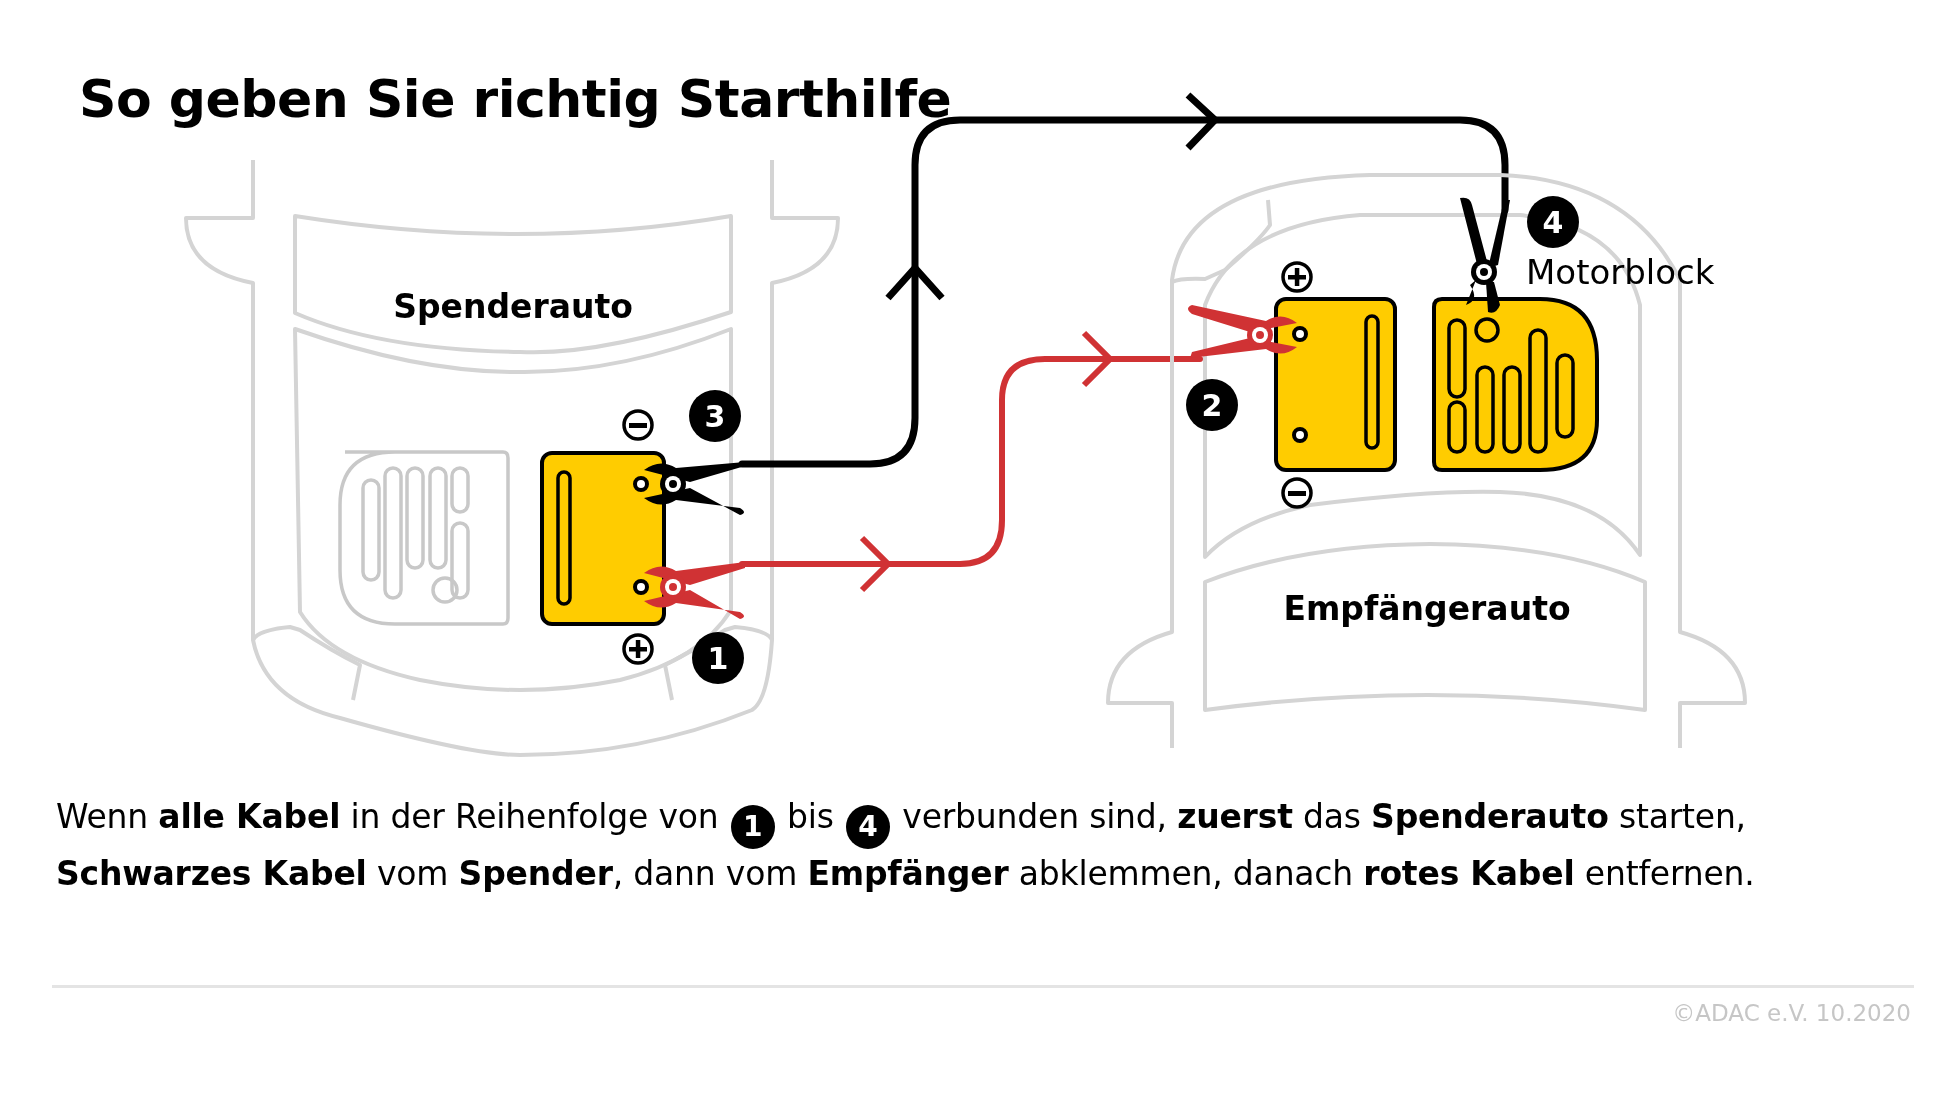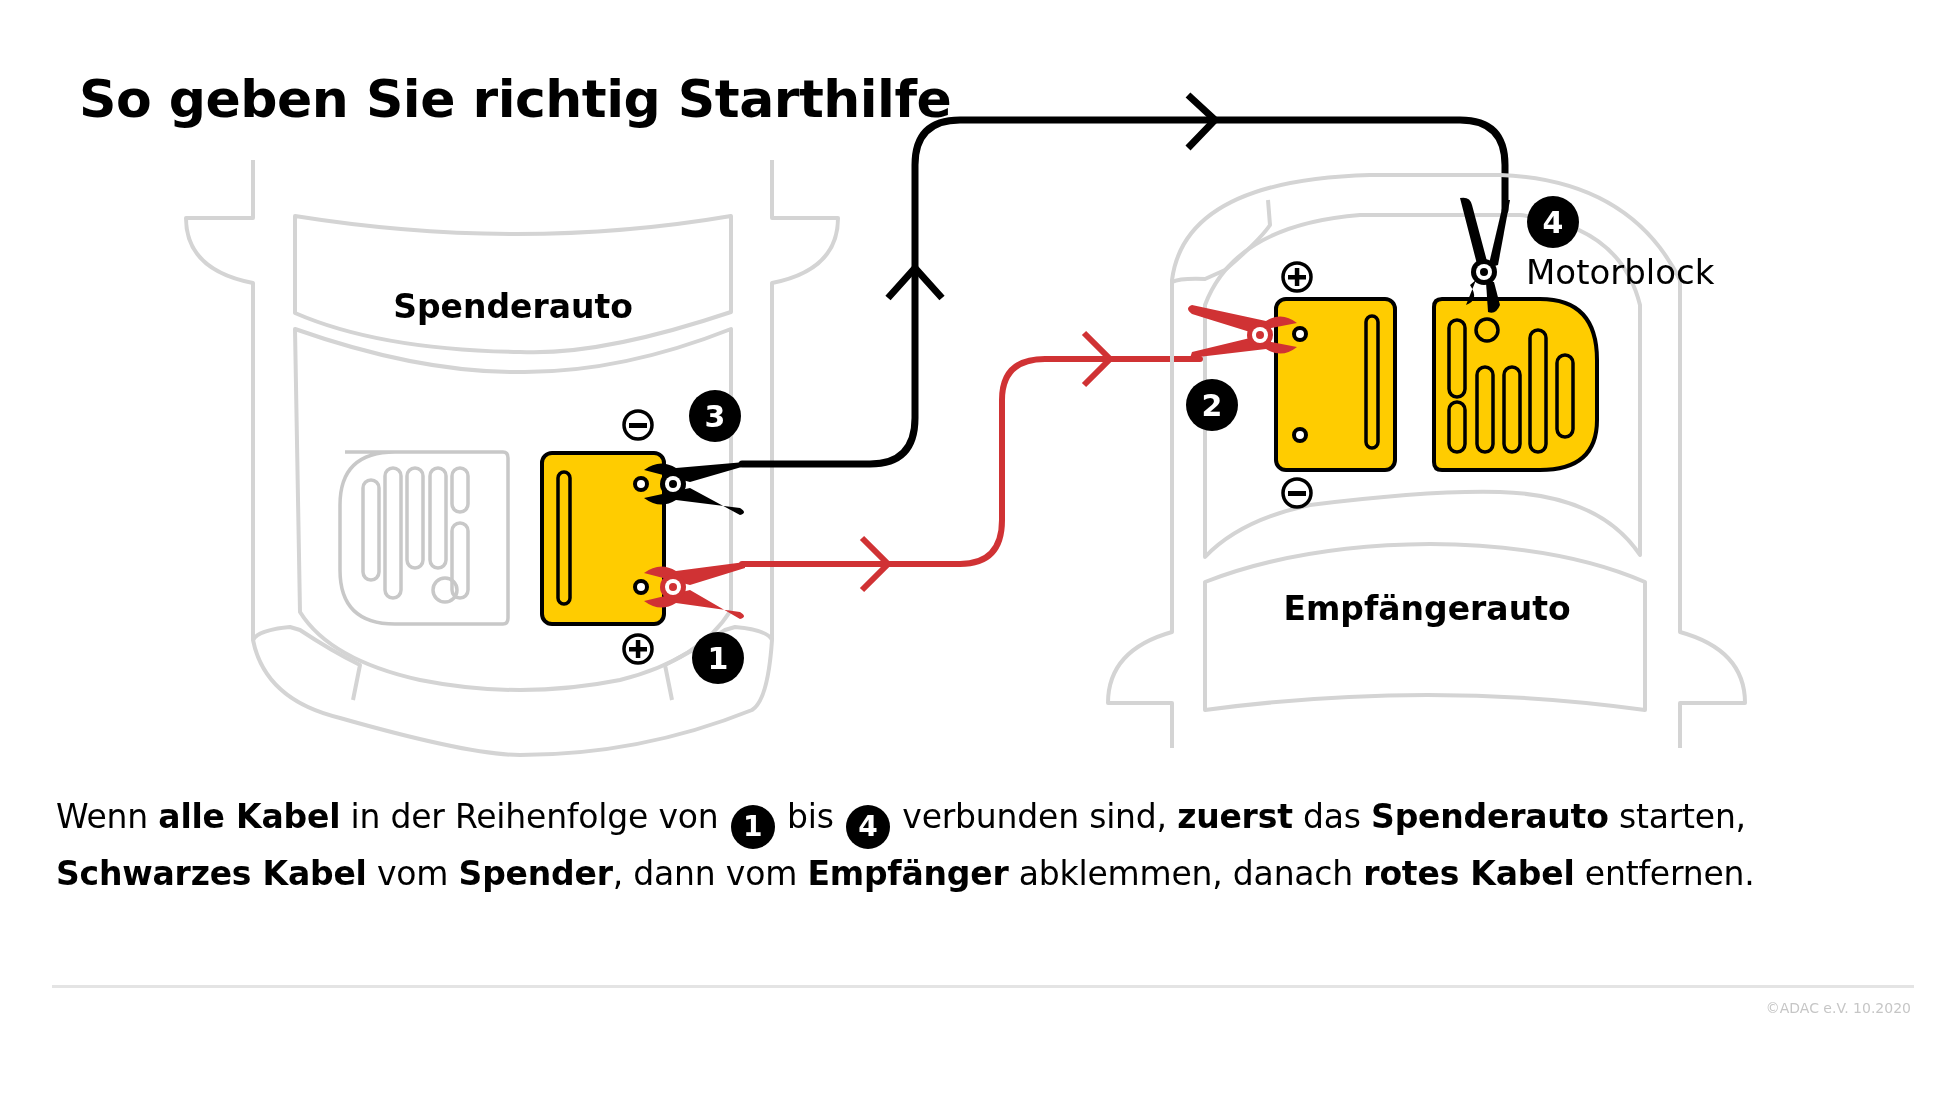--- a/index.html
+++ b/index.html
@@ -13,21 +13,21 @@
   .motor-label { font-family: "DejaVu Sans", sans-serif; font-size: 34px; fill: #000; }
   .num { font-family: "DejaVu Sans", sans-serif; font-weight: bold; font-size: 30px; fill: #fff; }
   #instructions { position: absolute; left: 56px; top: 792px; width: 1800px;
                   font-size: 33px; line-height: 50px; letter-spacing: -0.2px; }
   #instructions p { margin: 0; white-space: nowrap; }
   #instructions b { font-weight: bold; }
   .inline-num { display: inline-block; width: 44px; height: 44px; border-radius: 50%;
                 background: #000; color: #fff; font-weight: bold; font-size: 28px;
                 line-height: 44px; text-align: center; vertical-align: -8px; margin: 0 2px; }
   #separator { position: absolute; left: 52px; top: 985px; width: 1862px; height: 3px; background: #e4e4e4; }
-  #footer { position: absolute; right: 49px; top: 1000px; font-size: 14px; color: #c6c6c6; }
+  #footer { position: absolute; right: 49px; top: 1000px; font-size: 23px; color: #c6c6c6; }
 </style>
 </head>
 <body>
 
 <h1 id="page-title">So geben Sie richtig Starthilfe</h1>
 
 <svg id="diagram" viewBox="0 0 1960 780" xmlns="http://www.w3.org/2000/svg">
 
   <g fill="none" stroke="#D4D4D4" stroke-width="4" stroke-linejoin="round">
 

